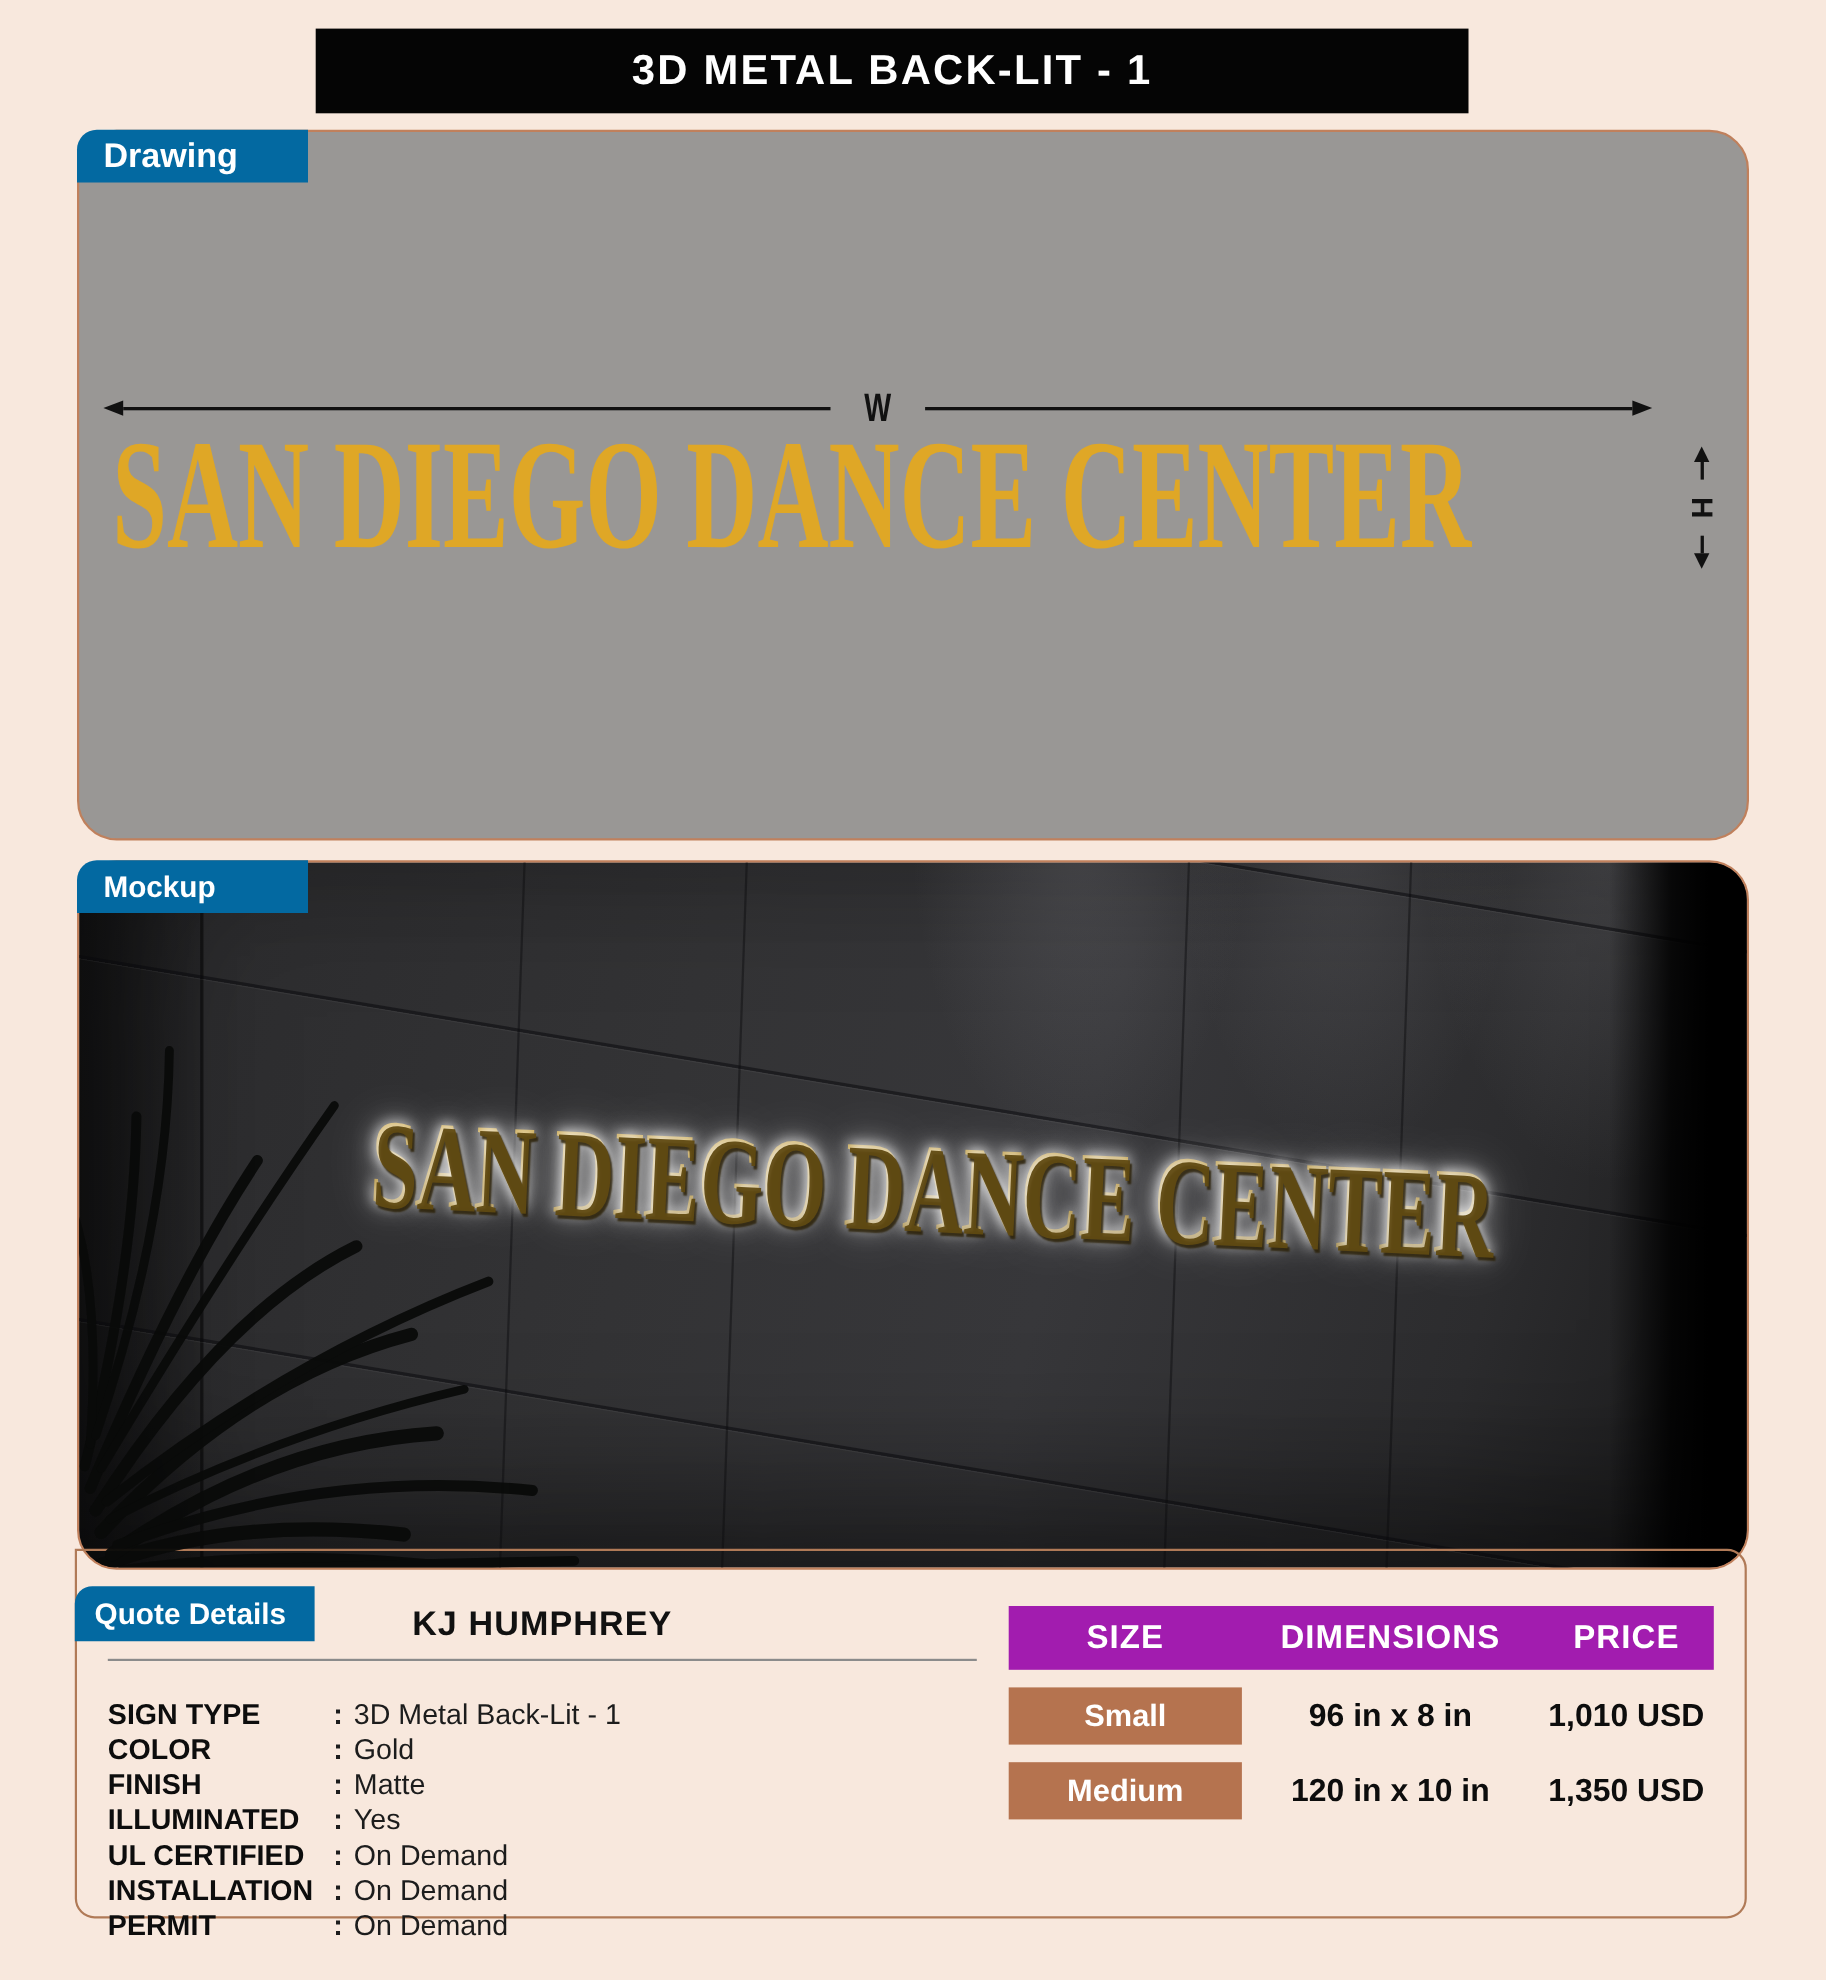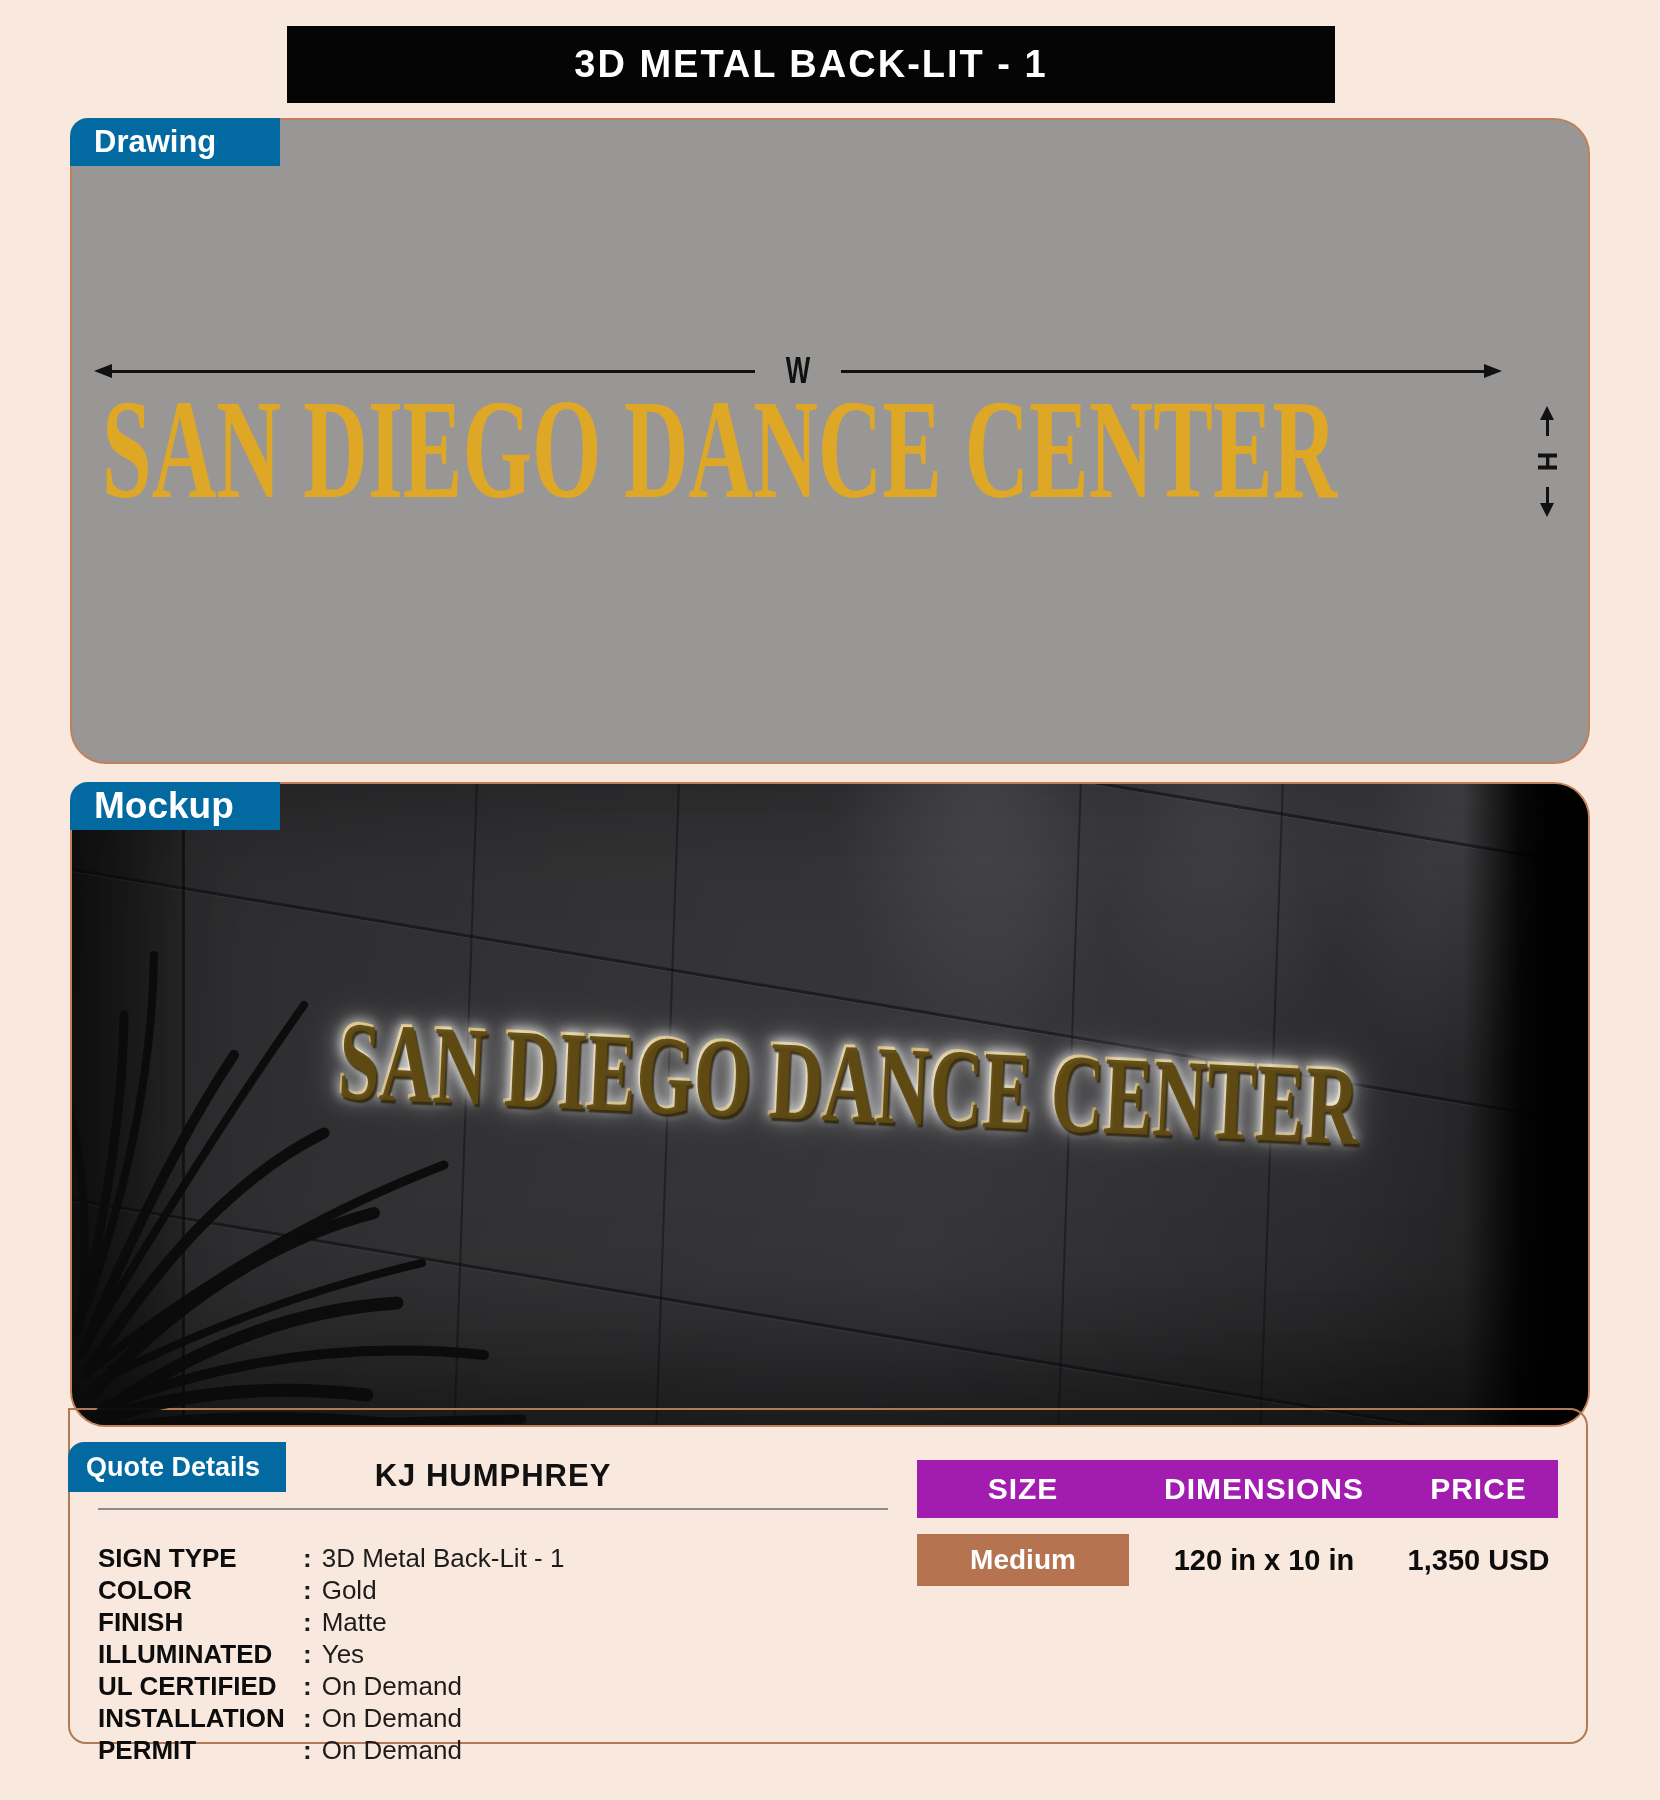--- a/index.html
+++ b/index.html
@@ -7,21 +7,21 @@
   .page{position:relative;width:1660px;height:1800px;background:#f8e8dd;overflow:hidden;}
 
   
   .title-bar{position:absolute;left:287px;top:26px;width:1048px;height:77px;background:#050505;
     color:#fff;display:flex;align-items:center;justify-content:center;
     font-size:38px;font-weight:800;letter-spacing:2px;}
 
   
   .tab{position:absolute;background:#0369a1;color:#fff;font-weight:700;display:flex;align-items:center;z-index:5;}
   .tab-drawing{left:70px;top:118px;width:186px;height:48px;border-radius:18px 0 0 0;font-size:31px;padding-left:24px;}
-  .tab-mockup{left:70px;top:782px;width:186px;height:48px;border-radius:18px 0 0 0;font-size:37px;padding-left:24px;}
+  .tab-mockup{left:70px;top:782px;width:186px;height:48px;border-radius:18px 0 0 0;font-size:27px;padding-left:24px;}
   .tab-quote{left:68px;top:1442px;width:200px;height:50px;border-radius:16px 0 0 0;font-size:27px;padding-left:18px;}
 
   
   .drawing-panel{position:absolute;left:70px;top:118px;width:1520px;height:646px;background:#999795;
     border:2px solid #c0805c;border-radius:36px;box-sizing:border-box;}
   .wline{position:absolute;left:22px;right:86px;top:236px;height:30px;display:flex;align-items:center;}
   .wline .seg{flex:1;height:3px;background:#111;}
   .ah{width:0;height:0;border-top:7px solid transparent;border-bottom:7px solid transparent;}
   .ah.left{border-right:18px solid #111;}
   .ah.right{border-left:18px solid #111;}
@@ -188,20 +188,25 @@
       </div>
     </div>
 
     <div class="ptable">
       <div class="prow phead">
         <span class="hc">SIZE</span>
         <span class="hc">DIMENSIONS</span>
         <span class="hc">PRICE</span>
       </div>
       <div class="prow pdata">
+        <span class="size-btn">Small</span>
+        <span class="cell">96 in x 8 in</span>
+        <span class="cell">1,010 USD</span>
+      </div>
+      <div class="prow pdata">
         <span class="size-btn">Medium</span>
         <span class="cell">120 in x 10 in</span>
         <span class="cell">1,350 USD</span>
       </div>
     </div>
 
   </section>
 </div>
 
 </body></html>

